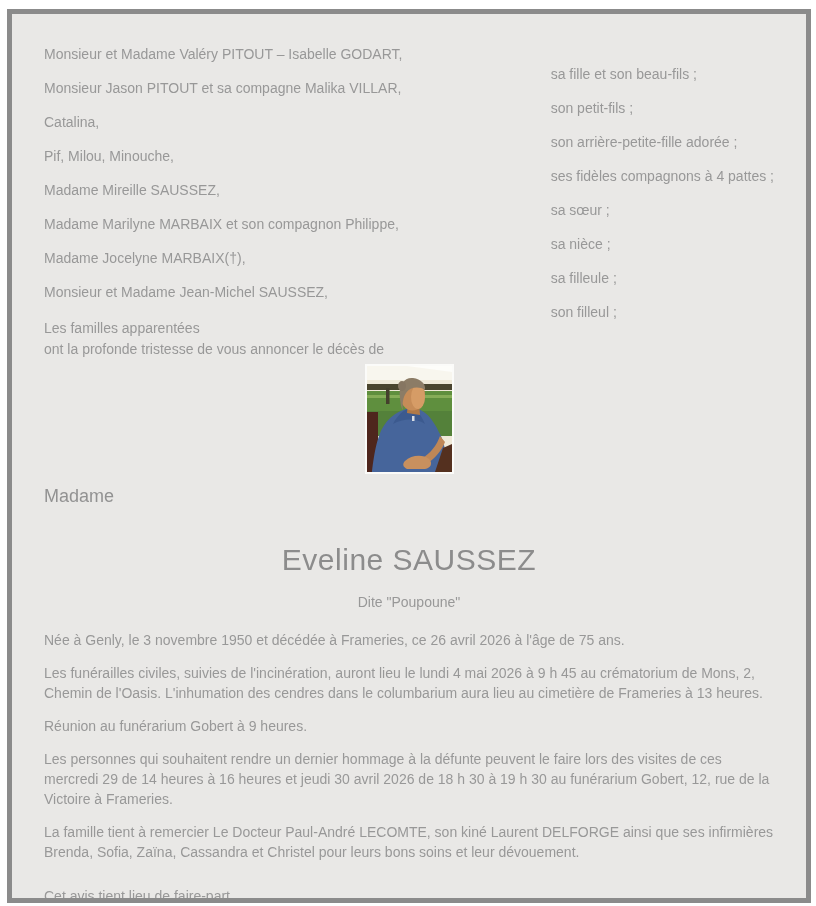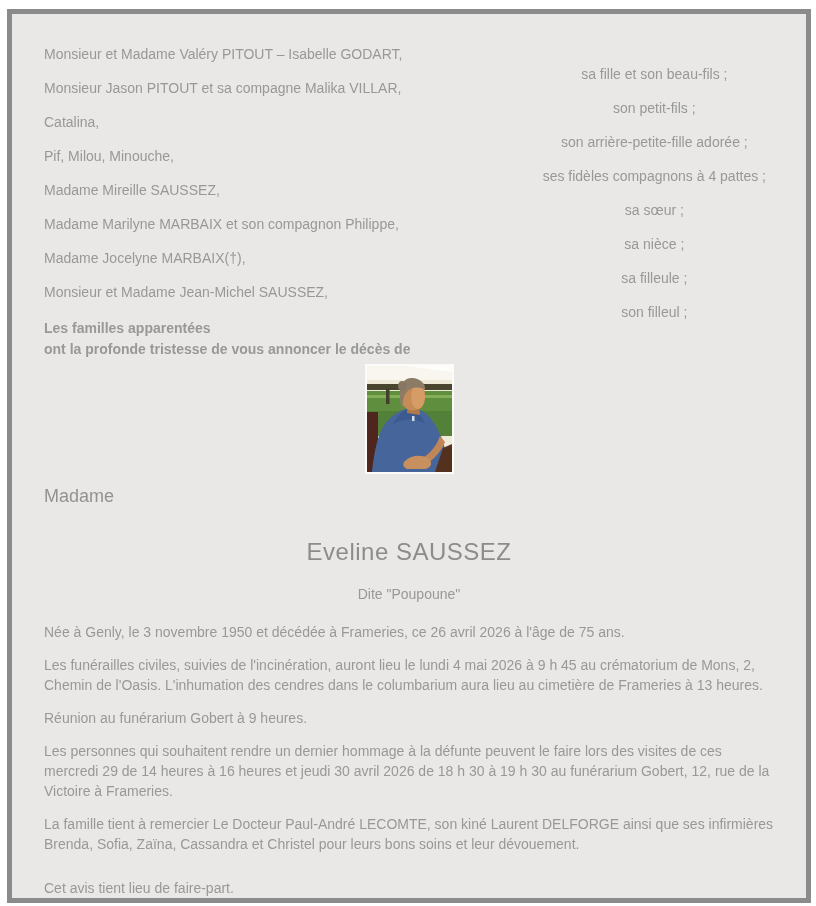--- a/index.html
+++ b/index.html
@@ -7,33 +7,33 @@
   body { font-family:"Liberation Sans", sans-serif; color:#989898; }
 
   .frame {
     position:absolute; left:7px; top:9px; width:804px; height:894px;
     border:5px solid #8b8b8b; background:#e9e8e6; overflow:hidden;
   }
   .content { position:relative; height:100%; padding:32px; font-size:14px; }
 
   .pairs { position:relative; }
   .names-col div { height:34px; line-height:17px; white-space:nowrap; }
-  .relations-col { position:absolute; top:20px; right:8px; text-align:center; }
+  .relations-col { position:absolute; top:20px; right:0; text-align:left; }
   .relations-col div { height:34px; line-height:17px; white-space:nowrap; }
 
-  .intro { line-height:21px;font-weight:bold; }
+  .intro { line-height:21px; }
 
   .photo {
     width:89px; height:110px; margin:4px auto 0;
     border:2px solid #fbfbf9; overflow:hidden; background:#efe9d8;
   }
   .photo svg { display:block; }
 
   .title   { text-align:left; margin-top:13px; font-size:18px; line-height:18px; color:#929292; }
-  .name    { text-align:center; margin-top:32px; font-size:24px; line-height:30px; color:#8c8c8c; letter-spacing:0.5px; }
+  .name    { text-align:center; margin-top:40px; font-size:30px; line-height:30px; color:#8c8c8c; letter-spacing:0.5px; }
   .nickname{ text-align:center; margin-top:19px; font-size:14px; line-height:17px; }
 
   .paras { margin-top:19px; }
   .para  { line-height:20px; margin-bottom:13px; }
 
   .footer-notice    { text-align:left; margin-top:26px; line-height:17px; }
   .footer-signature { text-align:center; margin-top:1px; line-height:17px; }
 </style>
 </head>
 <body>

